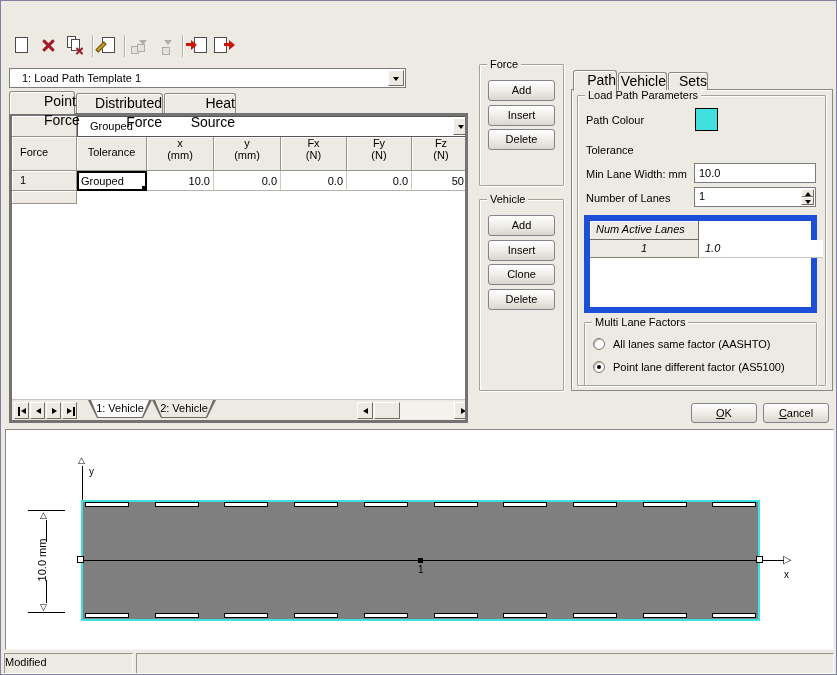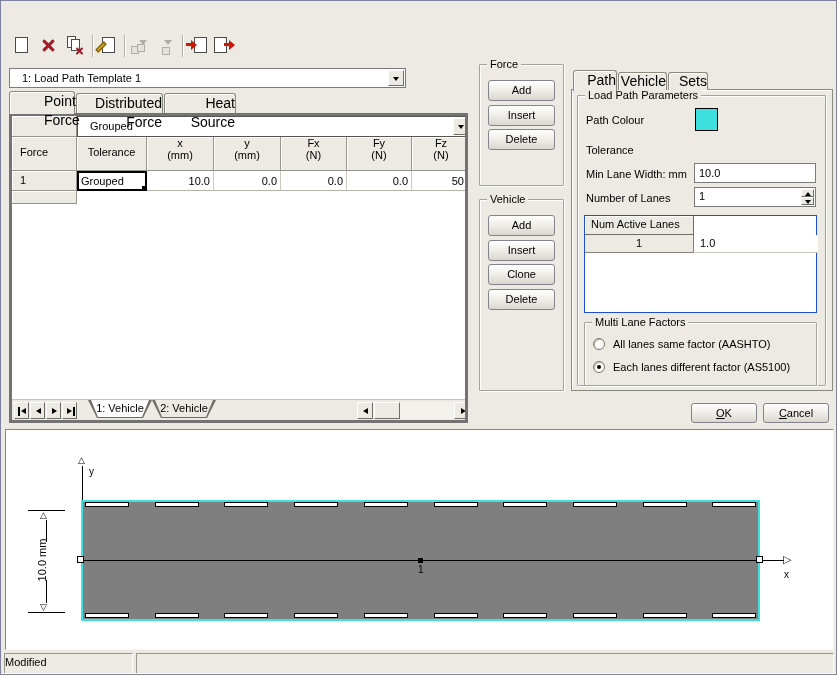--- a/index.html
+++ b/index.html
@@ -311,32 +311,32 @@
   <input class="abs field" style="left: 693px; top: 162px; width: 122px; height: 20px;" value="10.0">
   <div class="abs lbl" style="left:585px;top:190px;">Number of Lanes</div>
   <div class="abs" style="left:693px;top:186px;width:122px;height:20px;background:#FFF;border:1px solid var(--inp-border);">
     <span class="txt" style="position:absolute;left:4px;top:2px;">1</span>
     <span class="spin">
       <i class="up"></i>
       <i class="dn"></i>
     </span>
   </div>
 
-  <div class="abs" style="left:583px;top:214px;width:233px;height:98px;background:#FFF;border:1px solid #1d4ed8;">
+  <div class="abs" style="left:583px;top:214px;width:233px;height:98px;background:#FFF;border:6px solid #1d4ed8;font-style:italic;">
     <div class="abs ltab-h" style="left:0;top:0;width:109px;height:19px;padding:2px 0 0 6px;border-width:0 1px 1px 0;">Num Active Lanes</div>
     <div class="abs" style="left:0;top:19px;width:109px;height:18px;background:var(--face);border-right:1px solid #84827A;border-bottom:1px solid #84827A;text-align:center;font-size:11px;line-height:17px;">1</div>
     <div class="abs" style="left:110px;top:19px;width:123px;height:18px;background:#FFF;border-bottom:1px solid #C8C5BC;font-size:11px;line-height:17px;padding-left:5px;">1.0</div>
   </div>
 
   <div class="abs groupbox" style="left:583px;top:321px;width:233px;height:64px;">
     <span class="gb-label">Multi Lane Factors</span>
     <span class="radio" style="left:8px;top:15px;"></span>
     <span class="abs lbl" style="left:28px;top:14px;">All lanes same factor (AASHTO)</span>
     <span class="radio on" style="left:8px;top:38px;"></span>
-    <span class="abs lbl" style="left:28px;top:37px;">Each lanes different factor (AS5100)</span>
+    <span class="abs lbl" style="left:28px;top:37px;">Point lane different factor (AS5100)</span>
   </div>
 
   <div class="abs btn" style="left:690px;top:402px;width:66px;height:20px;">
     <u>O</u><span>K</span>
   </div>
   <div class="abs btn" style="left:762px;top:402px;width:66px;height:20px;">
     <u>C</u><span>ancel</span>
   </div>
 
   <div class="abs canvas">

